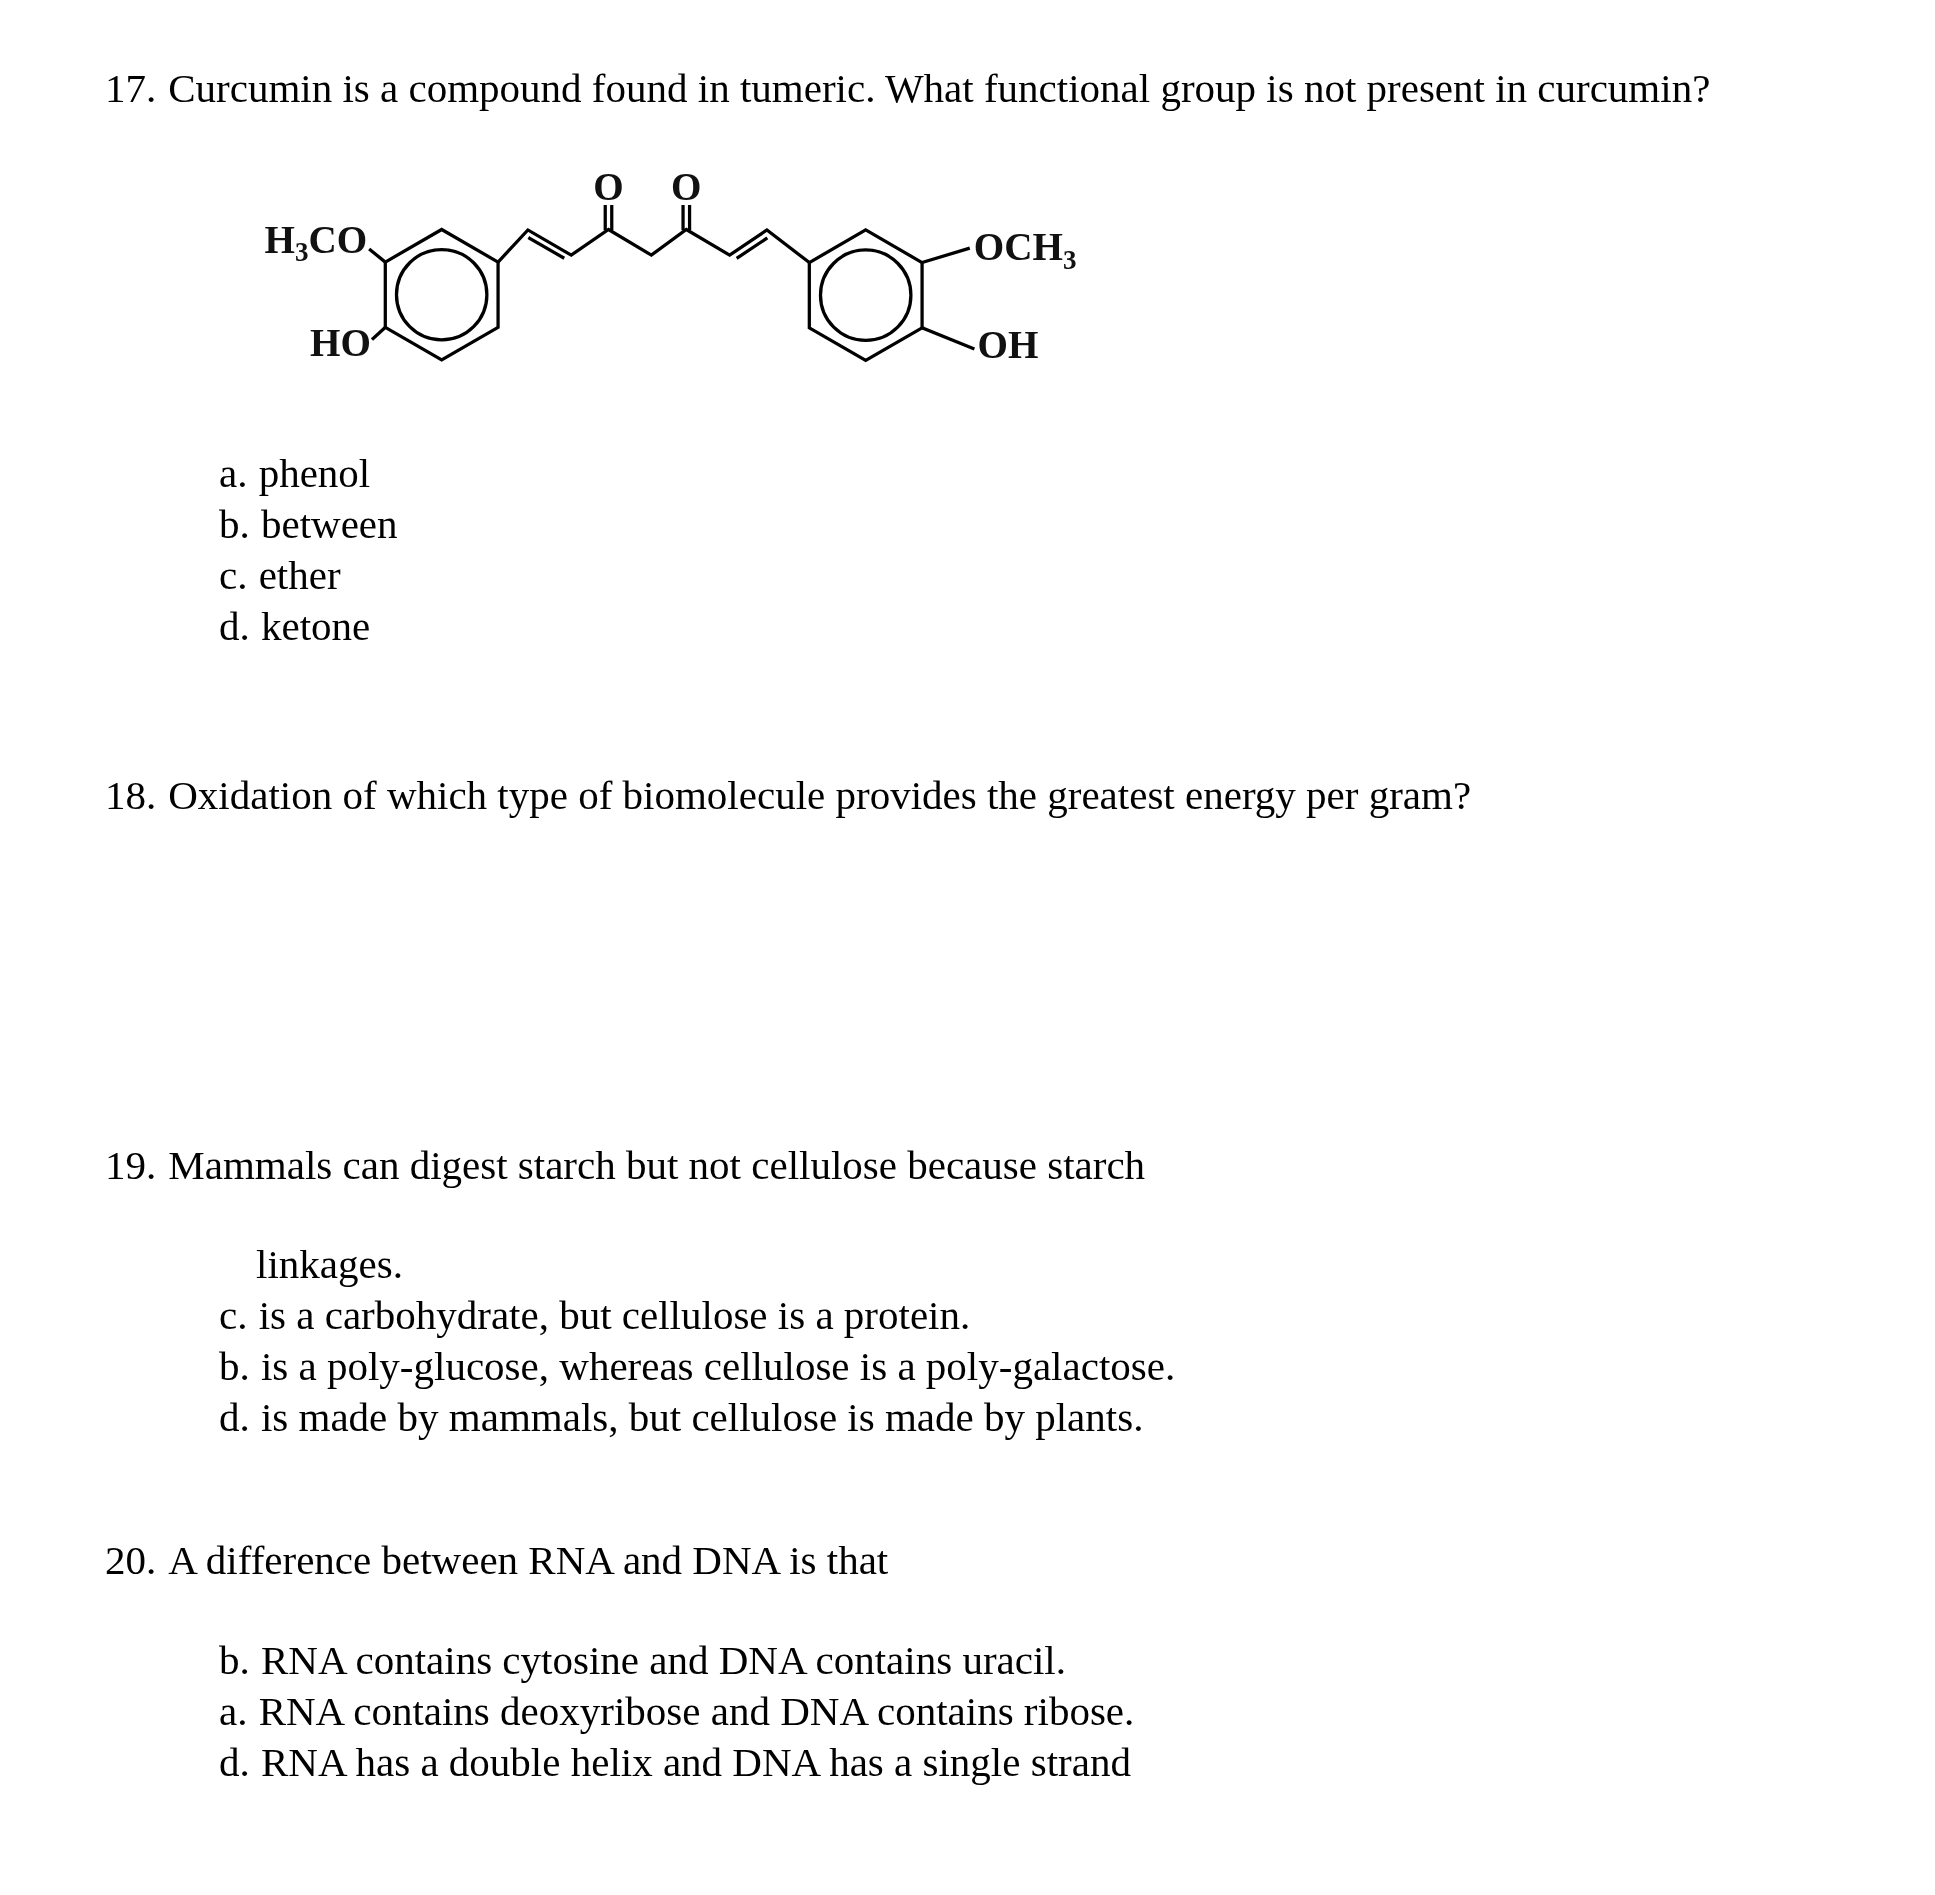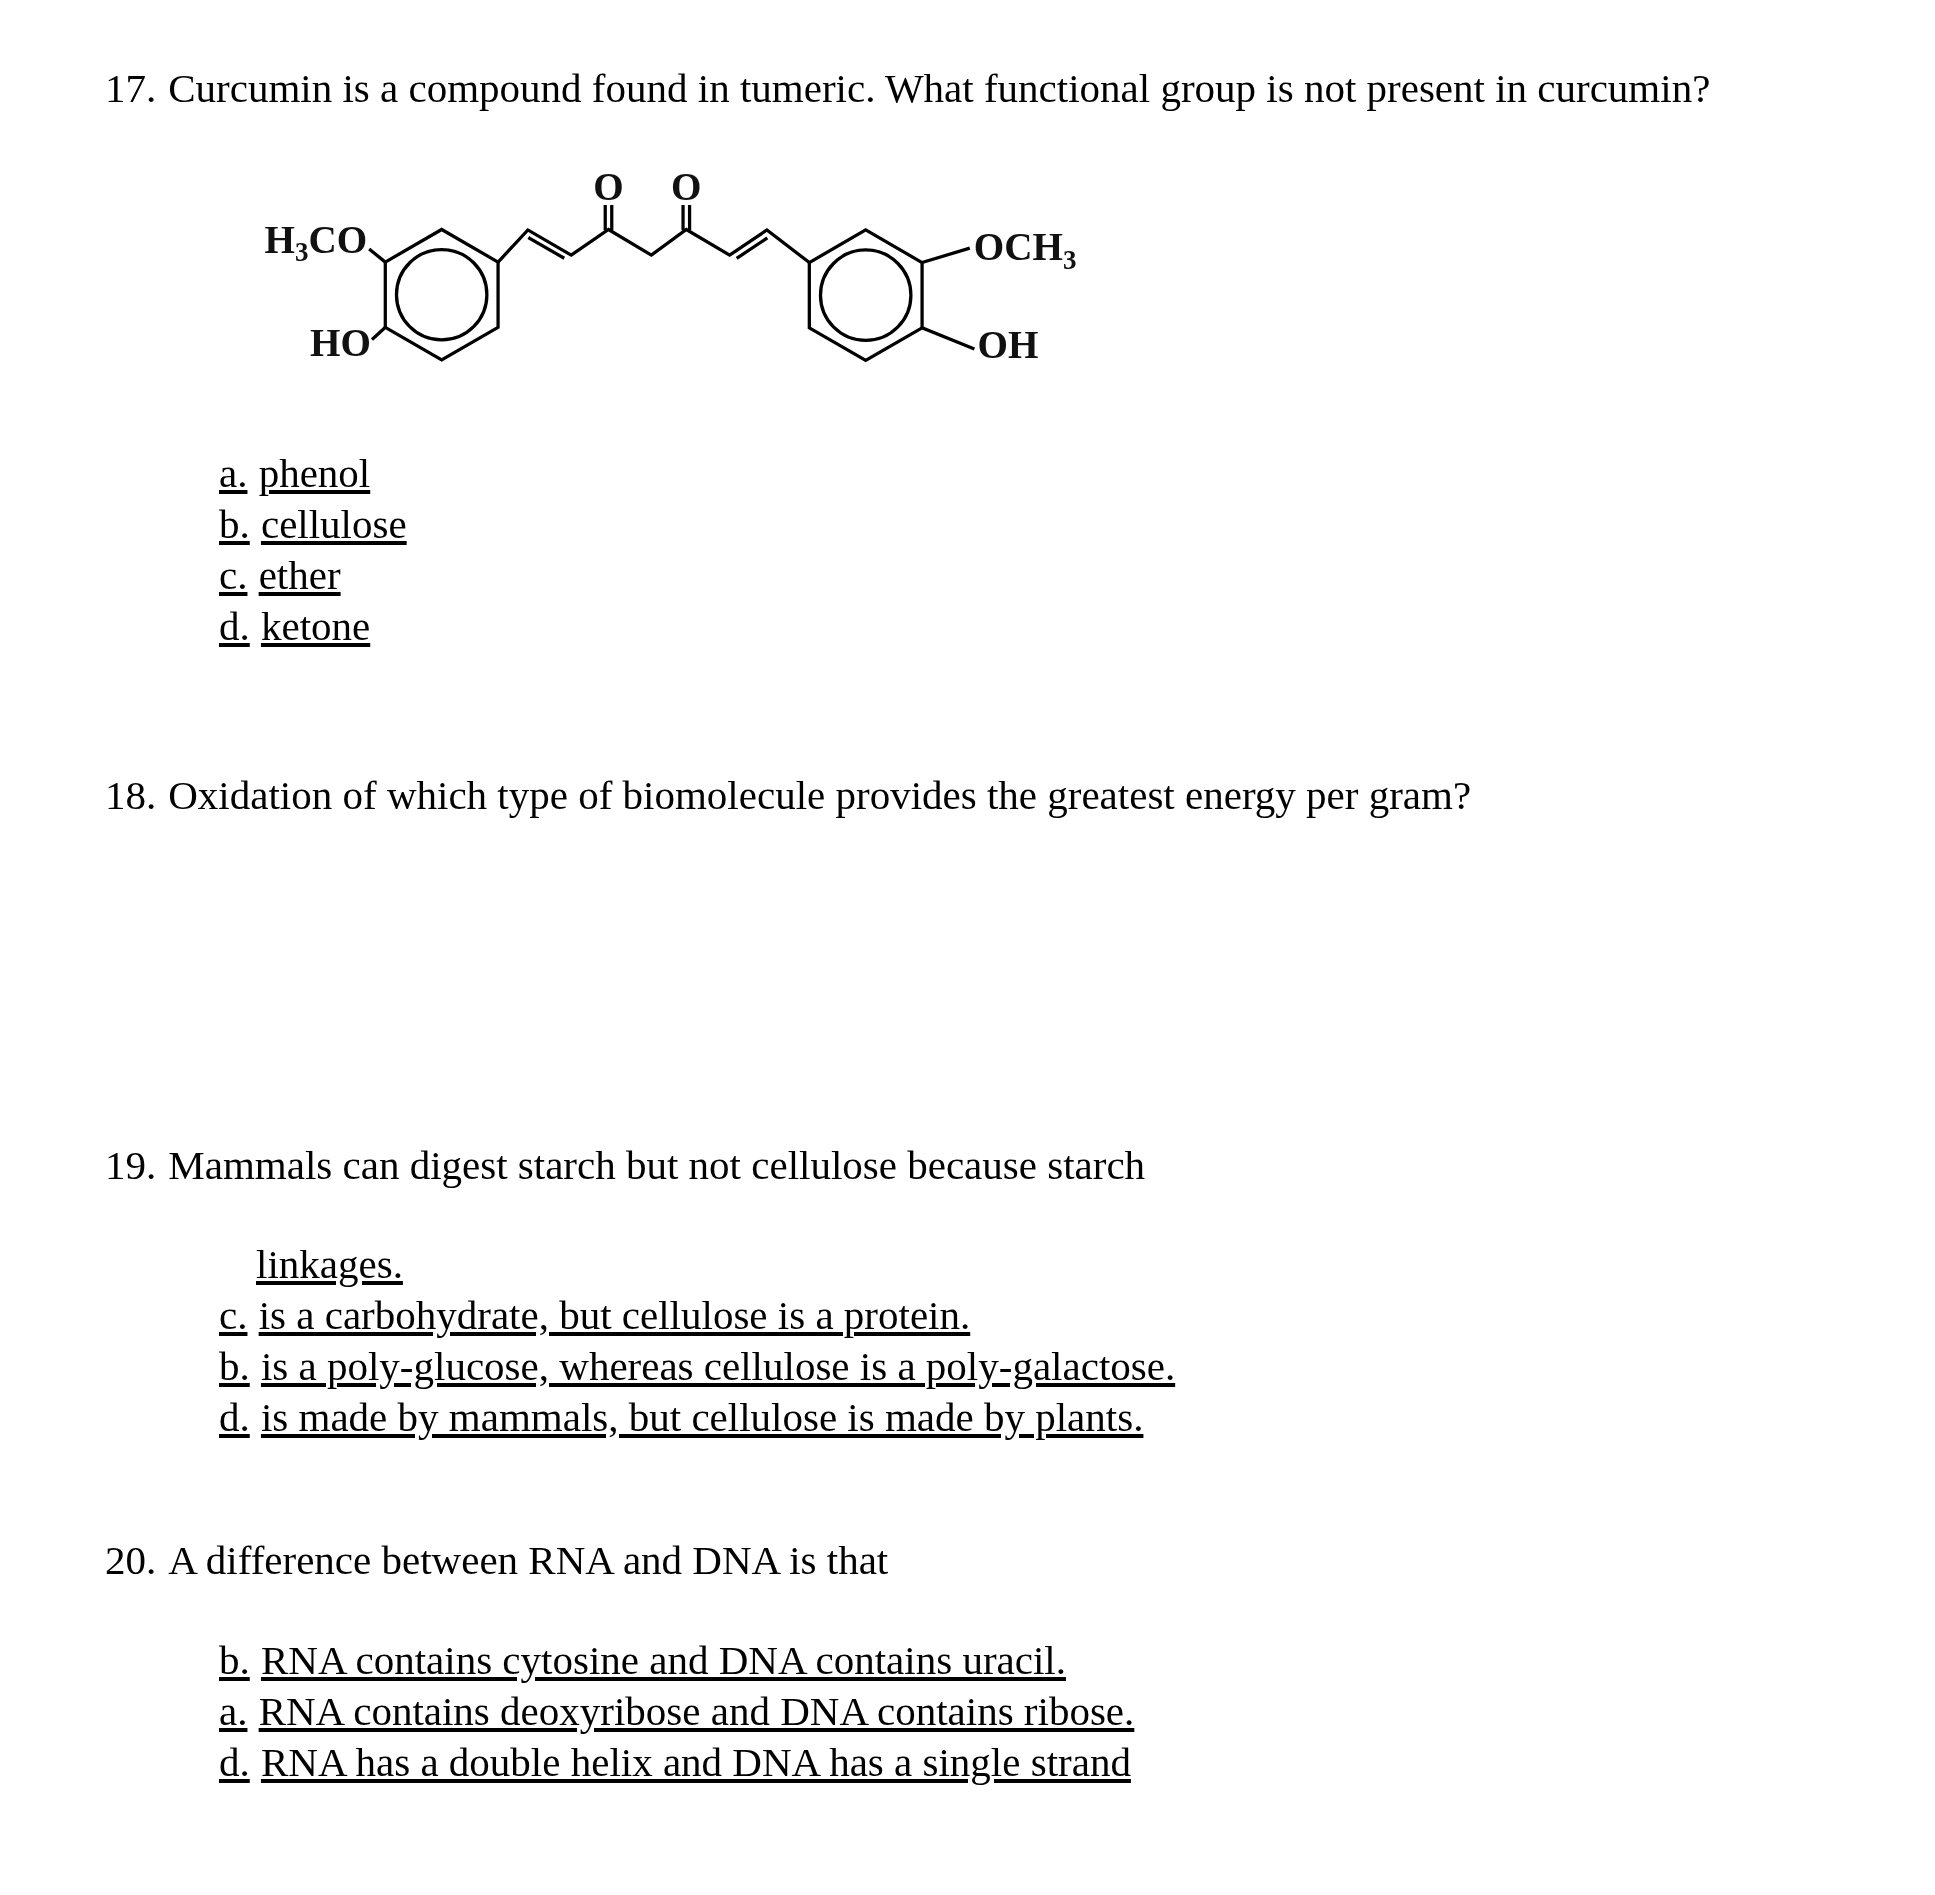--- a/index.html
+++ b/index.html
@@ -18,21 +18,20 @@
     font-size: 41px;
     line-height: 51px;
     white-space: nowrap;
   }
   .stem .qnum { margin-right: 12px; }
   .opts { position: absolute; left: 219px; }
   .opt {
     font-size: 41px;
     line-height: 51px;
     white-space: nowrap;
-    text-decoration: underline;
   }
   .opt .letter { margin-right: 11.2px; }
   .opt.cont { padding-left: 37px; }
   #structure-wrap {
     position: absolute;
     left: 259px;
     top: 154px;
     width: 822px;
     height: 219px;
   }
@@ -78,21 +77,21 @@
         <text text-anchor="end" x="230" y="212"><tspan>H</tspan><tspan class="sub" dy="18">3</tspan><tspan dy="-18">CO</tspan></text>
         <text text-anchor="end" x="238" y="433">HO</text>
         <text x="1532" y="228"><tspan>OCH</tspan><tspan class="sub" dy="18">3</tspan></text>
         <text x="1540" y="437">OH</text>
       </g>
     </svg>
   </div>
 
   <div class="opts" style="top:448px">
     <div class="opt"><span class="letter">a.</span><span>phenol</span></div>
-    <div class="opt"><span class="letter">b.</span><span>cellulose</span></div>
+    <div class="opt"><span class="letter">b.</span><span>between</span></div>
     <div class="opt"><span class="letter">c.</span><span>ether</span></div>
     <div class="opt"><span class="letter">d.</span><span>ketone</span></div>
   </div>
 
   <div class="stem" style="top:770px">
     <span class="qnum">18.</span><span>Oxidation of which type of biomolecule provides the greatest energy per gram?</span>
   </div>
 
 
   <div class="stem" style="top:1140px">

